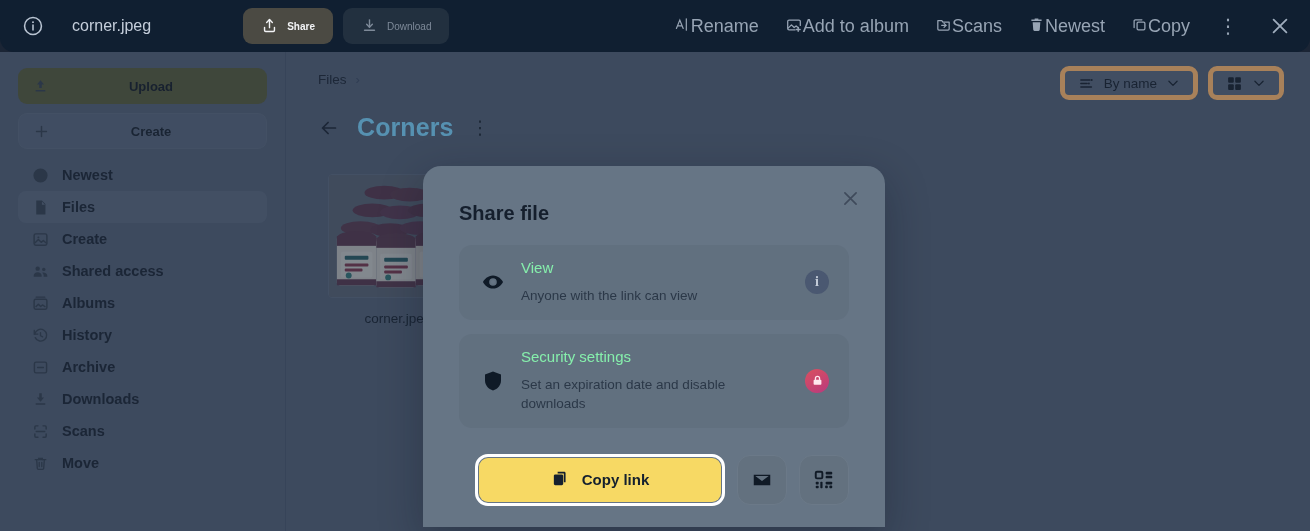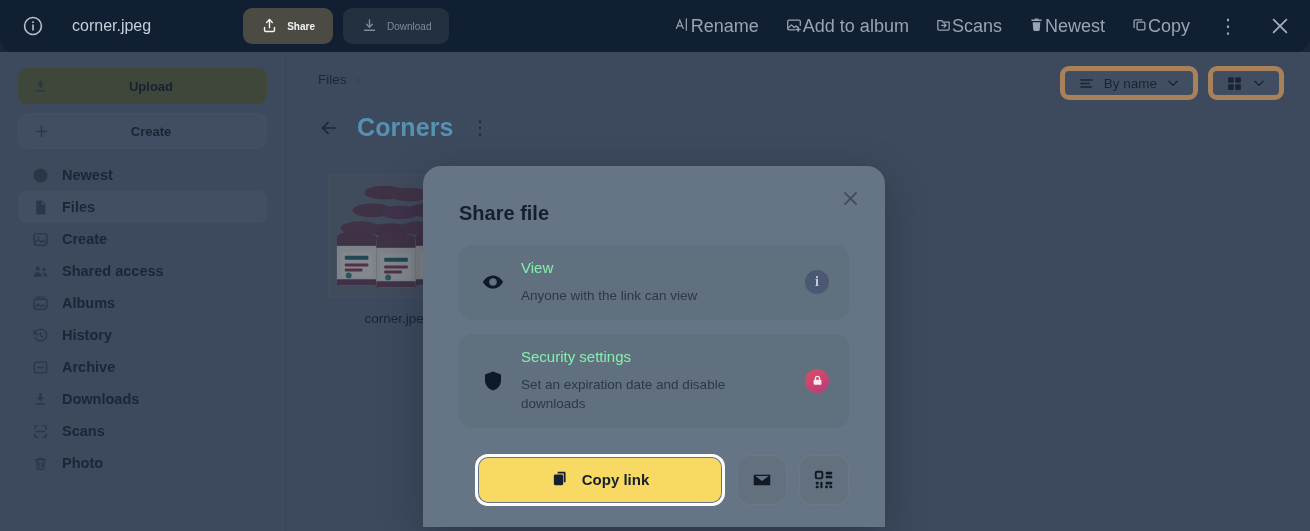--- a/index.html
+++ b/index.html
@@ -302,21 +302,21 @@
 
         <div class="nav-item">
           <span class="nav-ico">
             <svg viewBox="0 0 24 24" fill="none" stroke="currentColor" stroke-width="1.9" stroke-linecap="round">
                 <path d="M4.6 6.6h14.8"></path>
                 <path d="M9.4 6.6V4.9h5.2v1.7"></path>
                 <path d="M6.6 6.6l.9 12.1a1.6 1.6 0 0 0 1.6 1.5h5.8a1.6 1.6 0 0 0 1.6-1.5l.9-12.1"></path>
                 <path d="M10.2 10.4v6M13.8 10.4v6"></path>
               </svg>
           </span>
-          <span>Photo</span>
+          <span>Move</span>
         </div>
 
       </nav>
     </aside>
 
     <section class="content">
 
       <div class="crumbs">
         <span>Files</span>
         <span class="crumb-sep">›</span>

